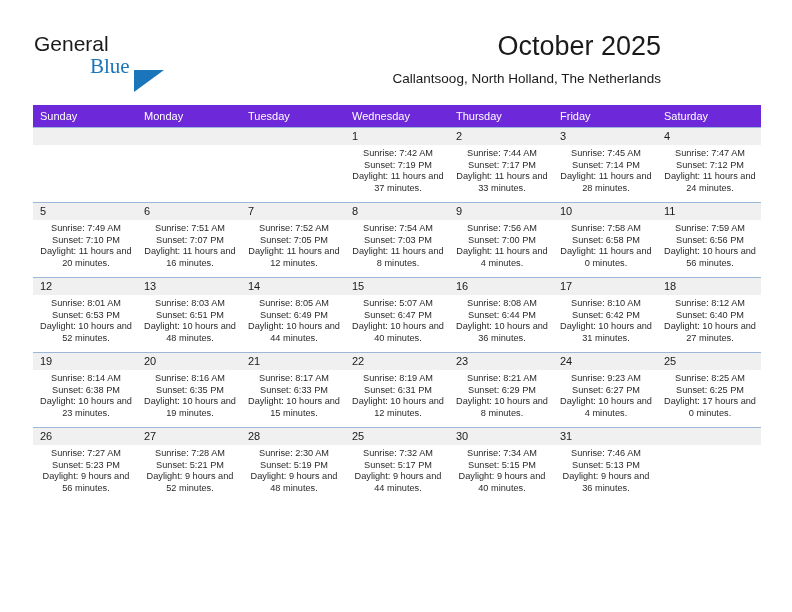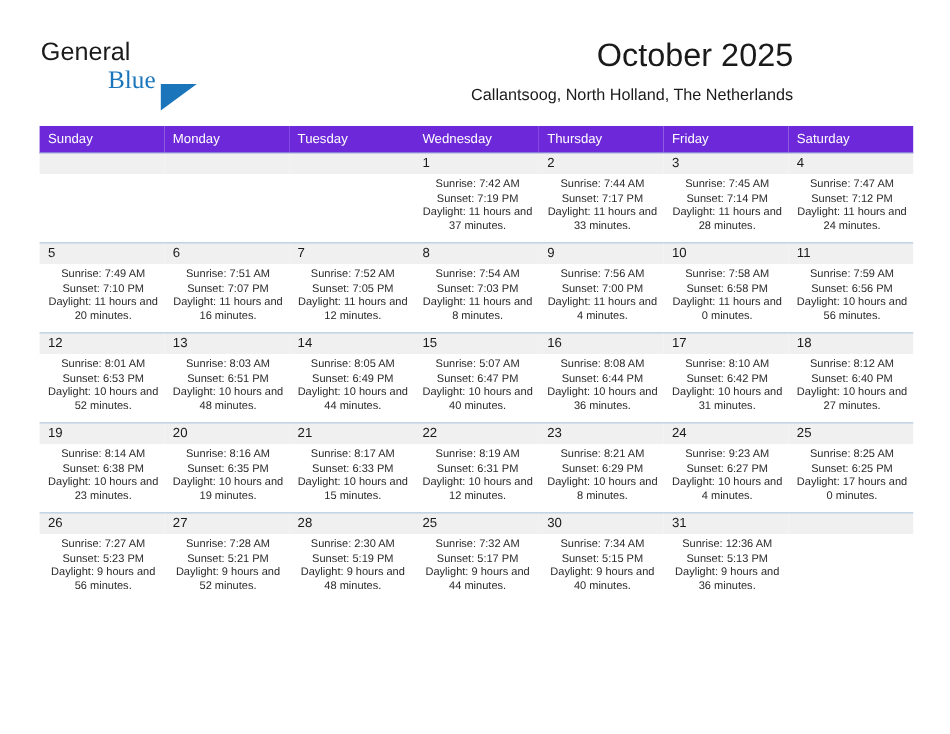--- a/index.html
+++ b/index.html
@@ -502,21 +502,21 @@
                 <div>Sunrise: 7:34 AM</div>
                 <div>Sunset: 5:15 PM</div>
                 <div class="dl">Daylight: 9 hours and 40 minutes.</div>
               </div>
             </div>
           </td>
           <td>
             <div class="daycell">
               <div class="daynum-band">31</div>
               <div class="info">
-                <div>Sunrise: 12:36 AM</div>
+                <div>Sunrise: 7:46 AM</div>
                 <div>Sunset: 5:13 PM</div>
                 <div class="dl">Daylight: 9 hours and 36 minutes.</div>
               </div>
             </div>
           </td>
           <td>
             <div class="daycell empty">
               <div class="daynum-band"></div>
             </div>
           </td>

